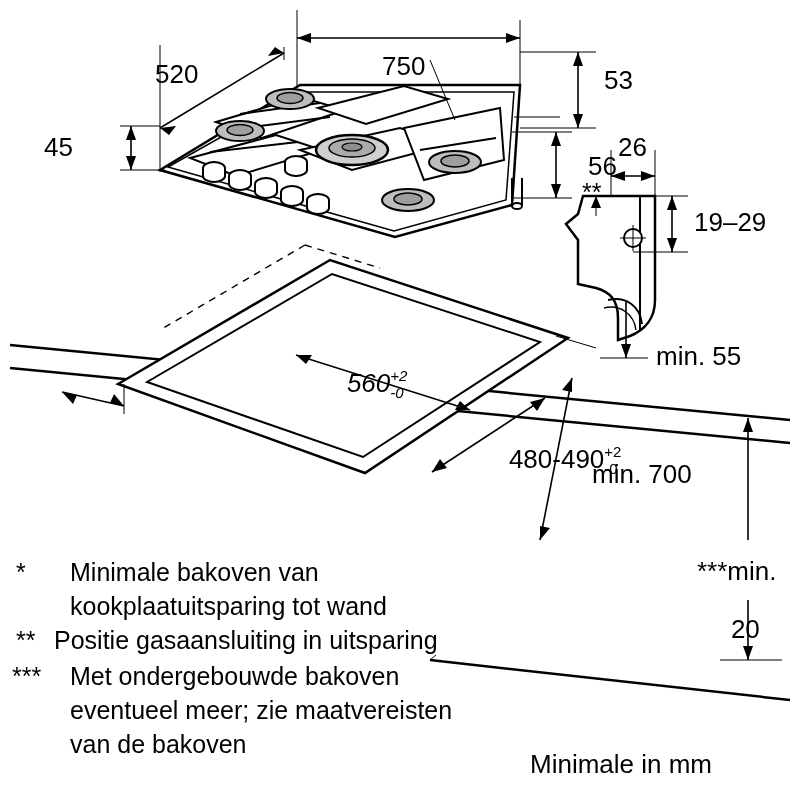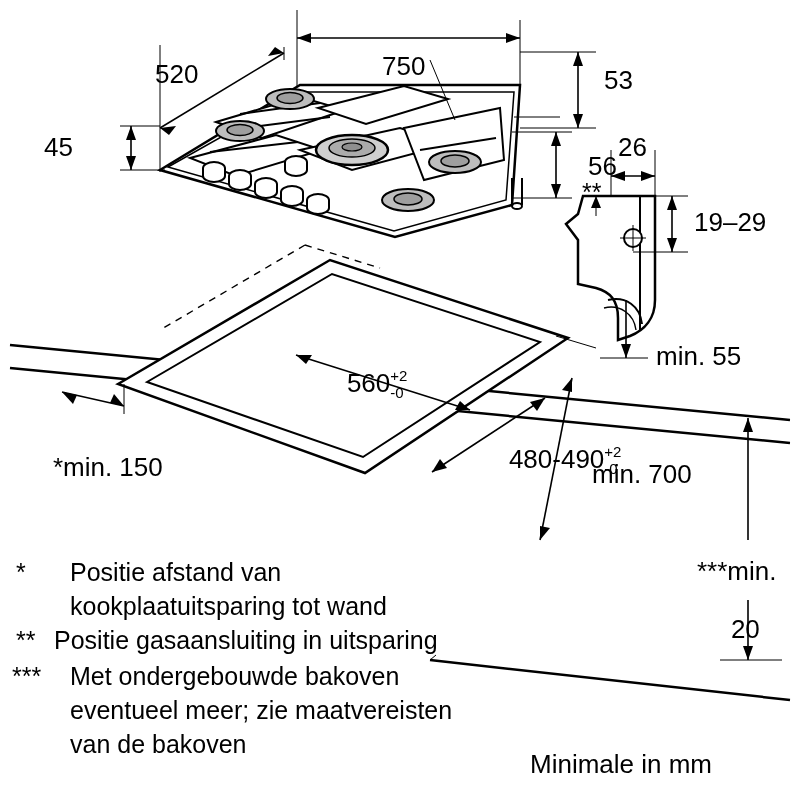--- a/index.html
+++ b/index.html
@@ -295,41 +295,38 @@
   <div class="lbl dim" style="left:588px; top:152px;">56</div>
 
   <div class="lbl dim" style="left:618px; top:133px;">26</div>
 
   <div class="lbl dim" style="left:694px; top:208px;">19–29</div>
 
   <div class="lbl stars" style="left:582px; top:178px;">**</div>
 
   <div class="lbl dim" style="left:656px; top:342px;">min. 55</div>
 
-  <div class="lbl dim" style="left:318px; top:340px;">
+  <div class="lbl dim" style="left:318px; top:340px;font-style:italic;">
     <span>560</span><span class="supwrap"><span class="sup s1">+2</span><span class="sup s2">-0</span></span>
   </div>
 
   <div class="lbl dim" style="left:480px; top:416px;">
     <span>480-490</span><span class="supwrap"><span class="sup s1">+2</span><span class="sup s2">-0</span></span>
   </div>
 
-  <div class="lbl dim" style="left:24px; top:424px;">
-    <span>*</span><span>min. 150</span>
-  </div>
 
   <div class="lbl dim" style="left:592px; top:460px;">min. 700</div>
 
   <div class="lbl dim" style="left:668px; top:528px;">
     <span>***</span><span>min.</span><br>
     <span style="margin-left:34px; display:inline-block;">20</span>
   </div>
 
   <div class="lbl note-mark" style="left:16px; top:558px;">*</div>
-  <div class="lbl note" style="left:70px; top:558px;">Positie afstand van</div>
+  <div class="lbl note" style="left:70px; top:558px;">Minimale bakoven van</div>
   <div class="lbl note" style="left:70px; top:592px;">kookplaatuitsparing tot wand</div>
 
   <div class="lbl note-mark" style="left:16px; top:626px;">**</div>
   <div class="lbl note" style="left:54px; top:626px;">Positie gasaansluiting in uitsparing</div>
 
   <div class="lbl note-mark" style="left:12px; top:662px;">***</div>
   <div class="lbl note" style="left:70px; top:662px;">Met ondergebouwde bakoven</div>
   <div class="lbl note" style="left:70px; top:696px;">eventueel meer; zie maatvereisten</div>
   <div class="lbl note" style="left:70px; top:730px;">van de bakoven</div>
 

